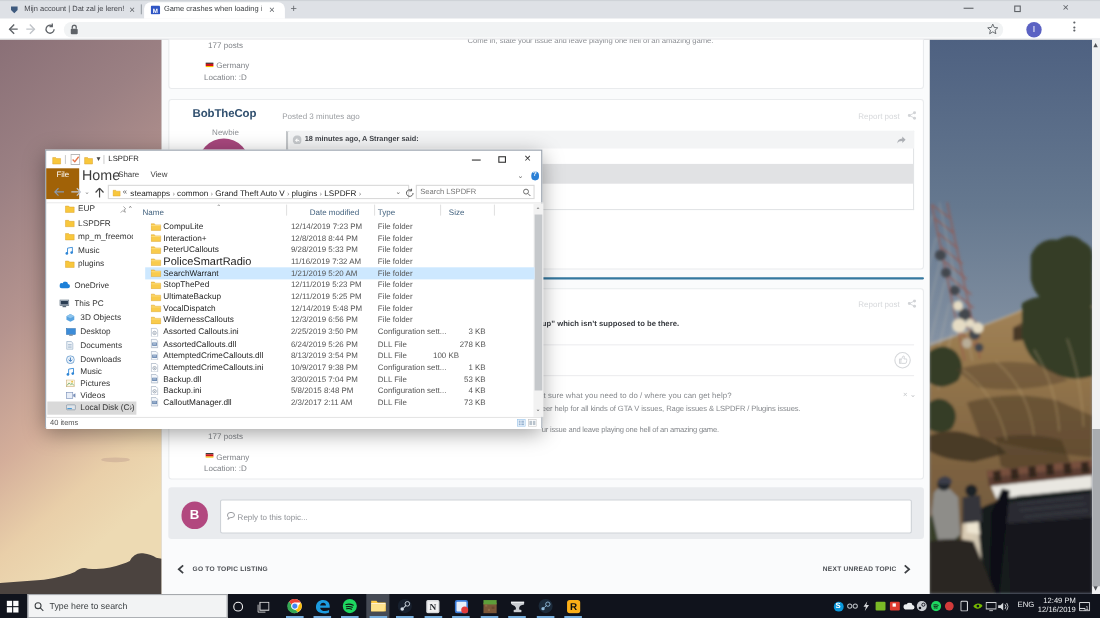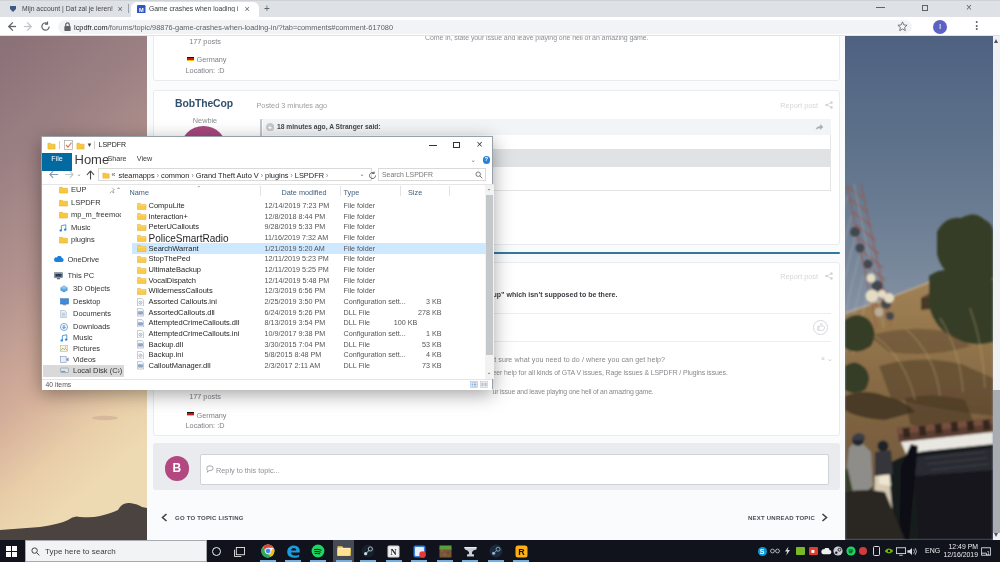--- a/index.html
+++ b/index.html
@@ -60,21 +60,20 @@
     </svg>
   <svg class="abs" style="left:40px;top:21px" width="11" height="11" viewBox="0 0 12 12">
       <path d="M10 6 A4 4 0 1 1 8.2 2.7" stroke="#5f6368" stroke-width="1.3" fill="none"></path>
       <path d="M8.2 0.5 L8.2 3.4 L5.4 3.4" stroke="#5f6368" stroke-width="1.3" fill="none"></path>
     </svg>
   <div class="abs" id="omnibox"></div>
   <svg class="abs" style="left:63px;top:22px" width="9" height="10" viewBox="0 0 10 11">
       <rect x="1.5" y="4.5" width="7" height="5.5" rx="1" fill="#5f6368"></rect>
       <path d="M3 4.5 V3 a2 2 0 0 1 4 0 V4.5" stroke="#5f6368" stroke-width="1.3" fill="none"></path>
     </svg>
-  <div class="abs" style="left:74px;top:22.5px;font-size:7.4px;color:#202124;">lcpdfr.com<span style="color:#5f6368;">/forums/topic/98876-game-crashes-when-loading-in/?tab=comments#comment-617080</span></div>
   <svg class="abs" style="left:897px;top:21px" width="11" height="11" viewBox="0 0 24 24">
       <path d="M12 2 l2.9 6.6 7.1 0.7 -5.4 4.8 1.6 7 -6.2-3.7 -6.2 3.7 1.6-7 -5.4-4.8 7.1-0.7 z" fill="none" stroke="#5f6368" stroke-width="1.8"></path>
     </svg>
   <div class="abs" style="left:933px;top:19.5px;width:14px;height:14px;border-radius:50%;background:#5b62c3;color:#fff;font-size:8px;text-align:center;line-height:14px;">I</div>
   <div class="abs" style="left:975.5px;top:20px;font-size:7px;color:#5f6368;line-height:3.6px;">•<br>•<br>•</div>
 
   <div class="abs" id="page">
 
     <svg class="abs" style="left:0;top:0" width="147" height="504" viewBox="0 0 147 504">
       <defs>
@@ -305,21 +304,21 @@
     <svg class="abs" style="left:34px;top:4px" width="9" height="9" viewBox="0 0 10 10">
         <path d="M1 2.5 h3 l1 1 h4 v5.5 h-8 z" fill="#f8c73c" stroke="#dba12e" stroke-width="0.5"></path>
       </svg>
     <div class="abs" style="left:45px;top:5px;font-size:6px;color:#444;">▼</div>
     <div class="abs" style="left:52.5px;top:4.5px;width:1px;height:8px;background:#cfcfcf;"></div>
     <div class="abs" style="left:57px;top:4.5px;font-size:7px;color:#1a1a1a;">LSPDFR</div>
     <div class="abs" style="left:387px;top:8px;width:8px;height:1.1px;background:#333;"></div>
     <div class="abs" style="left:411.5px;top:5px;width:6.5px;height:6.5px;border:1.1px solid #333;"></div>
     <div class="abs" style="left:435px;top:1.5px;font-size:10.5px;color:#333;">×</div>
 
-    <div class="abs" style="left:0.8px;top:16.8px;width:29.5px;height:18px;background:#0369a1;color:#fff;font-size:7.2px;text-align:center;line-height:12.7px;">File</div>
+    <div class="abs" style="left:0.8px;top:16.8px;width:29.5px;height:28px;background:#a16207;color:#fff;font-size:7.2px;text-align:center;line-height:12.7px;">File</div>
     <div class="abs" style="left:33px;top:17px;width:24px;height:12.7px;font-size:13px;color:#3c3c3c;text-align:left;line-height:12.7px;">Home</div>
     <div class="abs" style="left:62px;top:16.8px;width:27px;height:12.7px;font-size:7.2px;color:#3c3c3c;text-align:center;line-height:12.7px;">Share</div>
     <div class="abs" style="left:91px;top:16.8px;width:24px;height:12.7px;font-size:7.2px;color:#3c3c3c;text-align:center;line-height:12.7px;">View</div>
     <div class="abs" style="left:429px;top:19px;font-size:6.5px;color:#666;">⌄</div>
     <div class="abs" style="left:441px;top:19.5px;width:7.5px;height:7.5px;border-radius:50%;background:#2a80d6;color:#fff;font-size:6px;font-weight:bold;text-align:center;line-height:7.5px;">?</div>
 
     <svg class="abs" style="left:7px;top:33.5px" width="10" height="9" viewBox="0 0 12 10">
         <path d="M5 1 L1 5 L5 9 M1 5 H11" stroke="#8a9ab0" stroke-width="1.3" fill="none"></path>
       </svg>
     <svg class="abs" style="left:22px;top:33.5px" width="10" height="9" viewBox="0 0 12 10">

